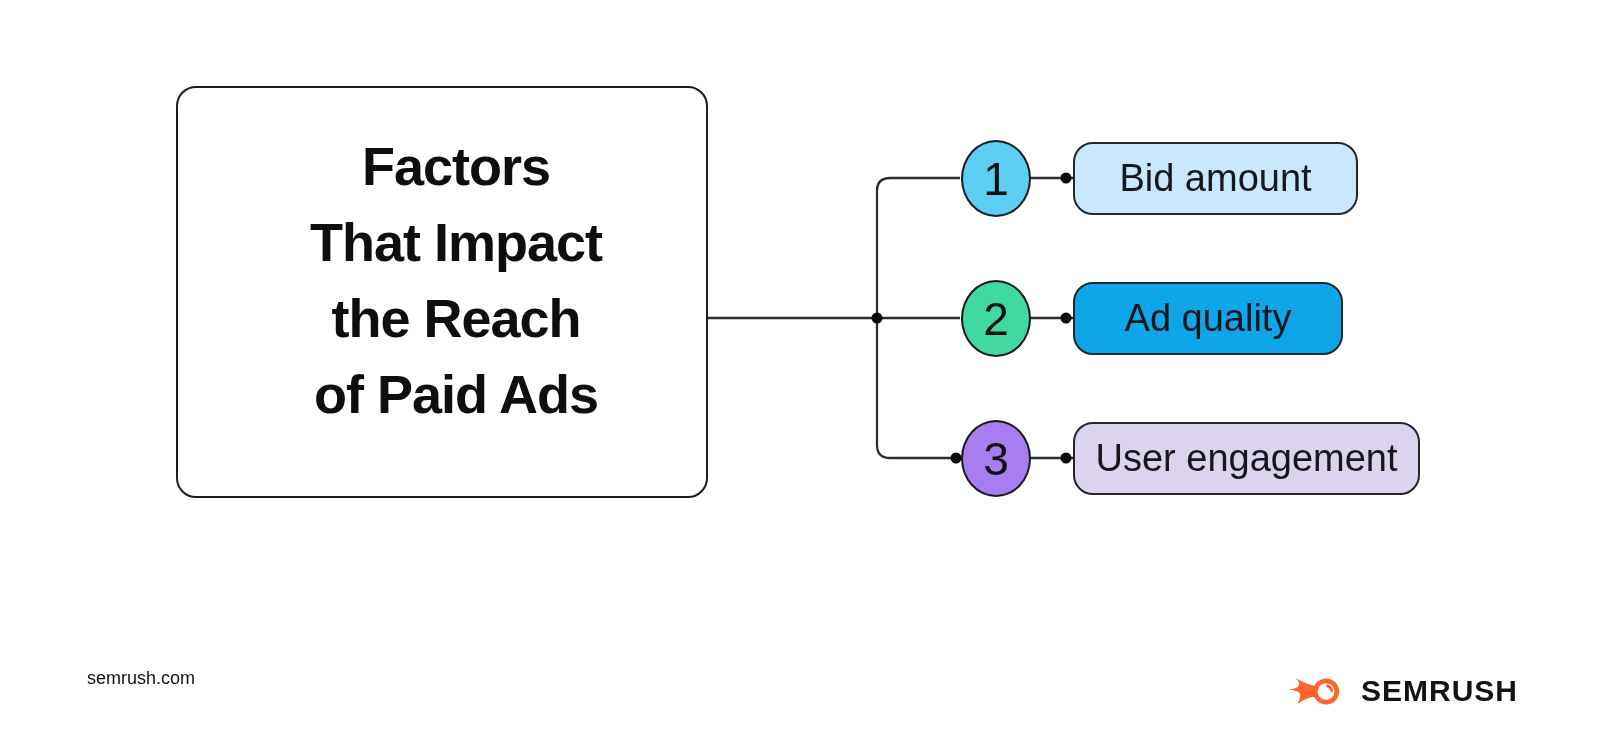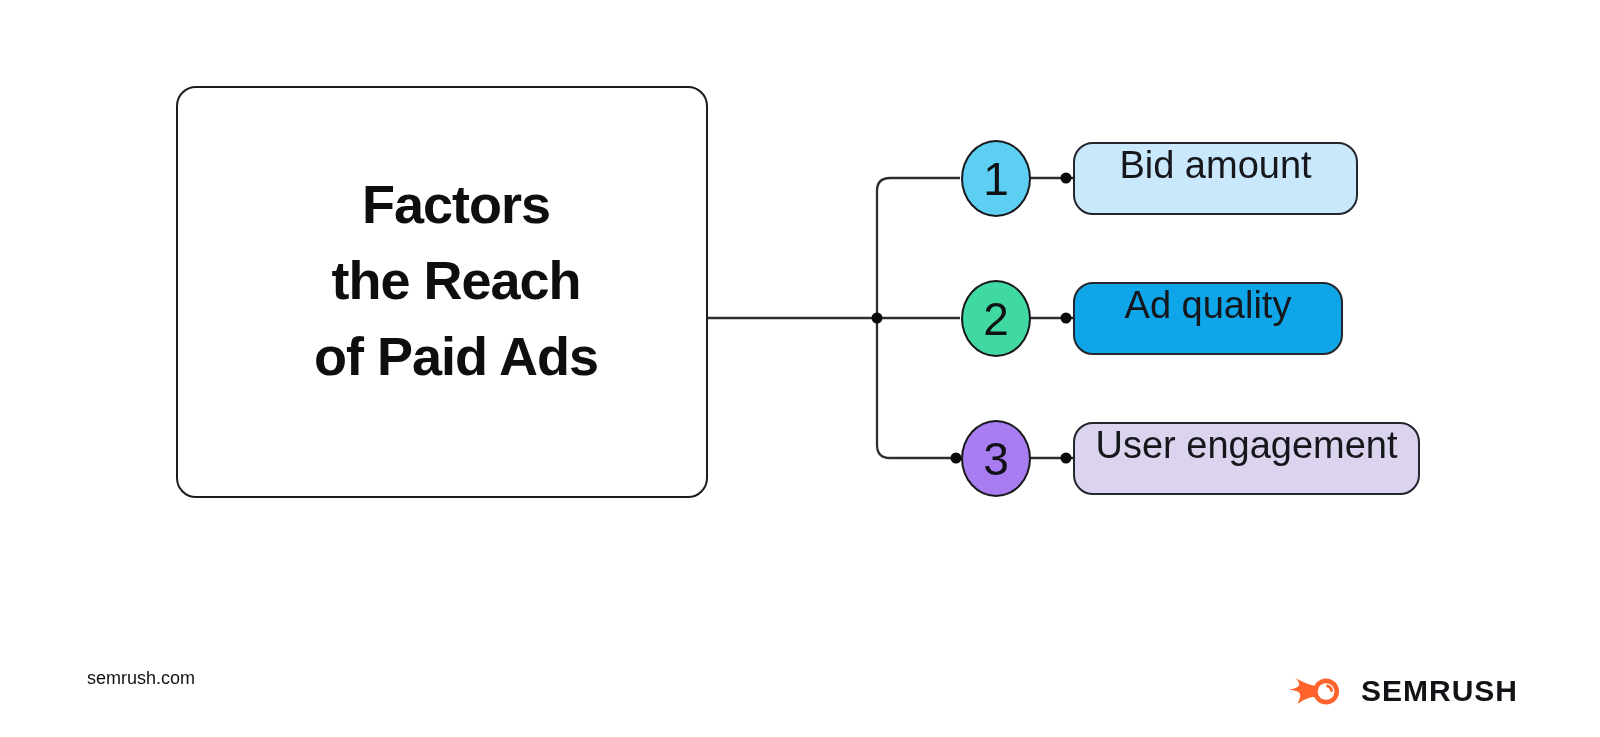--- a/index.html
+++ b/index.html
@@ -72,21 +72,21 @@
 
   
   .factor-box {
     position: absolute;
     left: 1073px;
     height: 73px;
     border: 2px solid #23262d;
     border-radius: 20px;
     box-sizing: border-box;
     display: flex;
-    align-items: flex-start;
+    align-items: center;
     justify-content: center;
     font-size: 38px;
     color: #15171b;
   }
   .factor-box.row-1 { top: 142px; width: 285px; }
   .factor-box.row-2 { top: 282px; width: 270px; }
   .factor-box.row-3 { top: 422px; width: 347px; }
 
   
   .site-url {
@@ -127,20 +127,21 @@
     <circle cx="877" cy="318" r="5.5" fill="#0a0a0a"></circle>
     <circle cx="956" cy="458" r="5.5" fill="#0a0a0a"></circle>
     <circle cx="1066" cy="178" r="5.5" fill="#0a0a0a"></circle>
     <circle cx="1066" cy="318" r="5.5" fill="#0a0a0a"></circle>
     <circle cx="1066" cy="458" r="5.5" fill="#0a0a0a"></circle>
   </svg>
 
   <div class="title-card">
     <div class="diagram-title">
       <span class="title-line">Factors</span>
+      <span class="title-line">That Impact</span>
       <span class="title-line">the Reach</span>
       <span class="title-line">of Paid Ads</span>
     </div>
   </div>
 
   <div class="step-circle row-1" style="background: rgb(92, 207, 243);">
     <span>1</span>
   </div>
   <div class="step-circle row-2" style="background: rgb(64, 217, 161);">
     <span>2</span>

